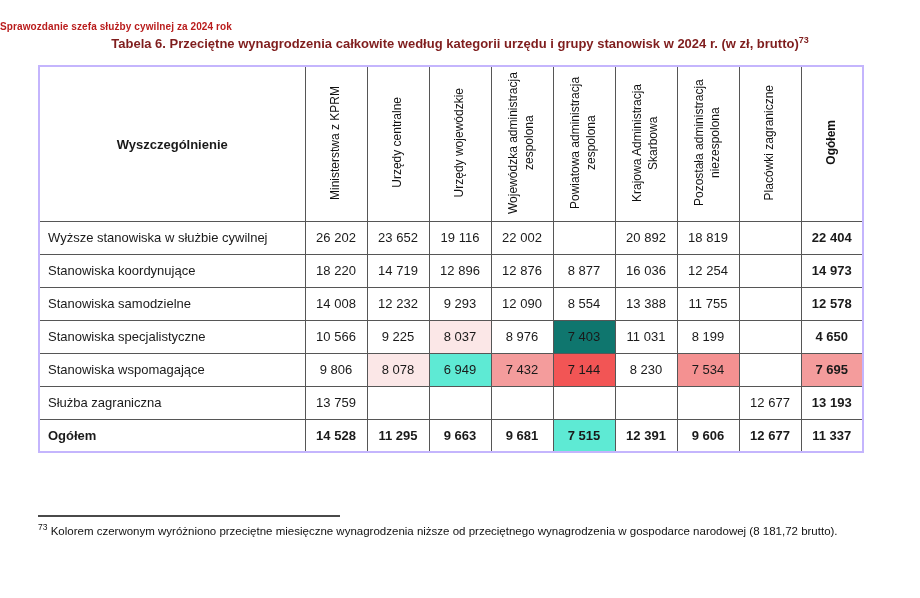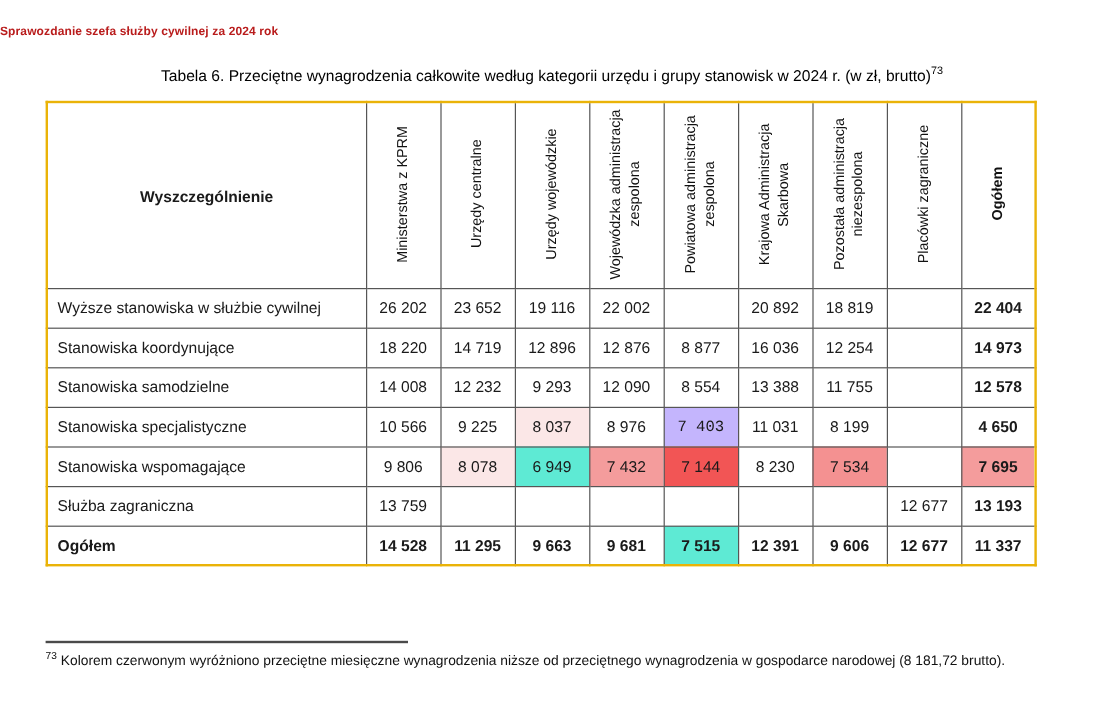--- a/index.html
+++ b/index.html
@@ -12,34 +12,34 @@
     position: relative;
   }
   .doc-title {
     margin-top: 21px;
     font-size: 10px;
     font-weight: bold;
     color: #b91c1c;
     letter-spacing: .1px;
   }
   .doc-subtitle {
-    margin-top: 22px;
+    margin-top: 3px;
     text-align: center;
     font-size: 13px;
-    font-weight: normal;
-    color: #000000;
+    font-weight: bold;
+    color: #7f1d1d;
   }
   .doc-subtitle sup { font-size: 9px; }
 
   table.salary {
     margin: 14px 0 0 38px;
     border-collapse: collapse;
     table-layout: fixed;
     width: 824px;
-    border: 2px solid #eab308;
+    border: 2px solid #c4b5fd;
   }
   table.salary th, table.salary td {
     border: 1px solid #565656;
     font-size: 13px;
     background-clip: padding-box;
   }
   thead th { height: 155px; vertical-align: middle; text-align: center; font-weight: normal; }
   thead th.first { font-weight: bold; }
   .vtext {
     display: inline-block;
@@ -133,21 +133,21 @@
         <td class="num">11 755</td>
         <td class="num"></td>
         <td class="num bold">12 578</td>
       </tr>
       <tr>
         <td class="label">Stanowiska specjalistyczne</td>
         <td class="num">10 566</td>
         <td class="num">9 225</td>
         <td class="num" style="background-color: rgb(251, 231, 231);">8 037</td>
         <td class="num">8 976</td>
-        <td class="num" style="background-color: #c4b5fd; font-family: Liberation Mono, monospace;">7 403</td>
+        <td class="num" style="background-color: #0f766e;">7 403</td>
         <td class="num">11 031</td>
         <td class="num">8 199</td>
         <td class="num"></td>
         <td class="num bold">4 650</td>
       </tr>
       <tr>
         <td class="label">Stanowiska wspomagające</td>
         <td class="num">9 806</td>
         <td class="num" style="background-color: rgb(251, 231, 231);">8 078</td>
         <td class="num" style="background-color: #5eead4; margin-left: 48px;">6 949</td>

